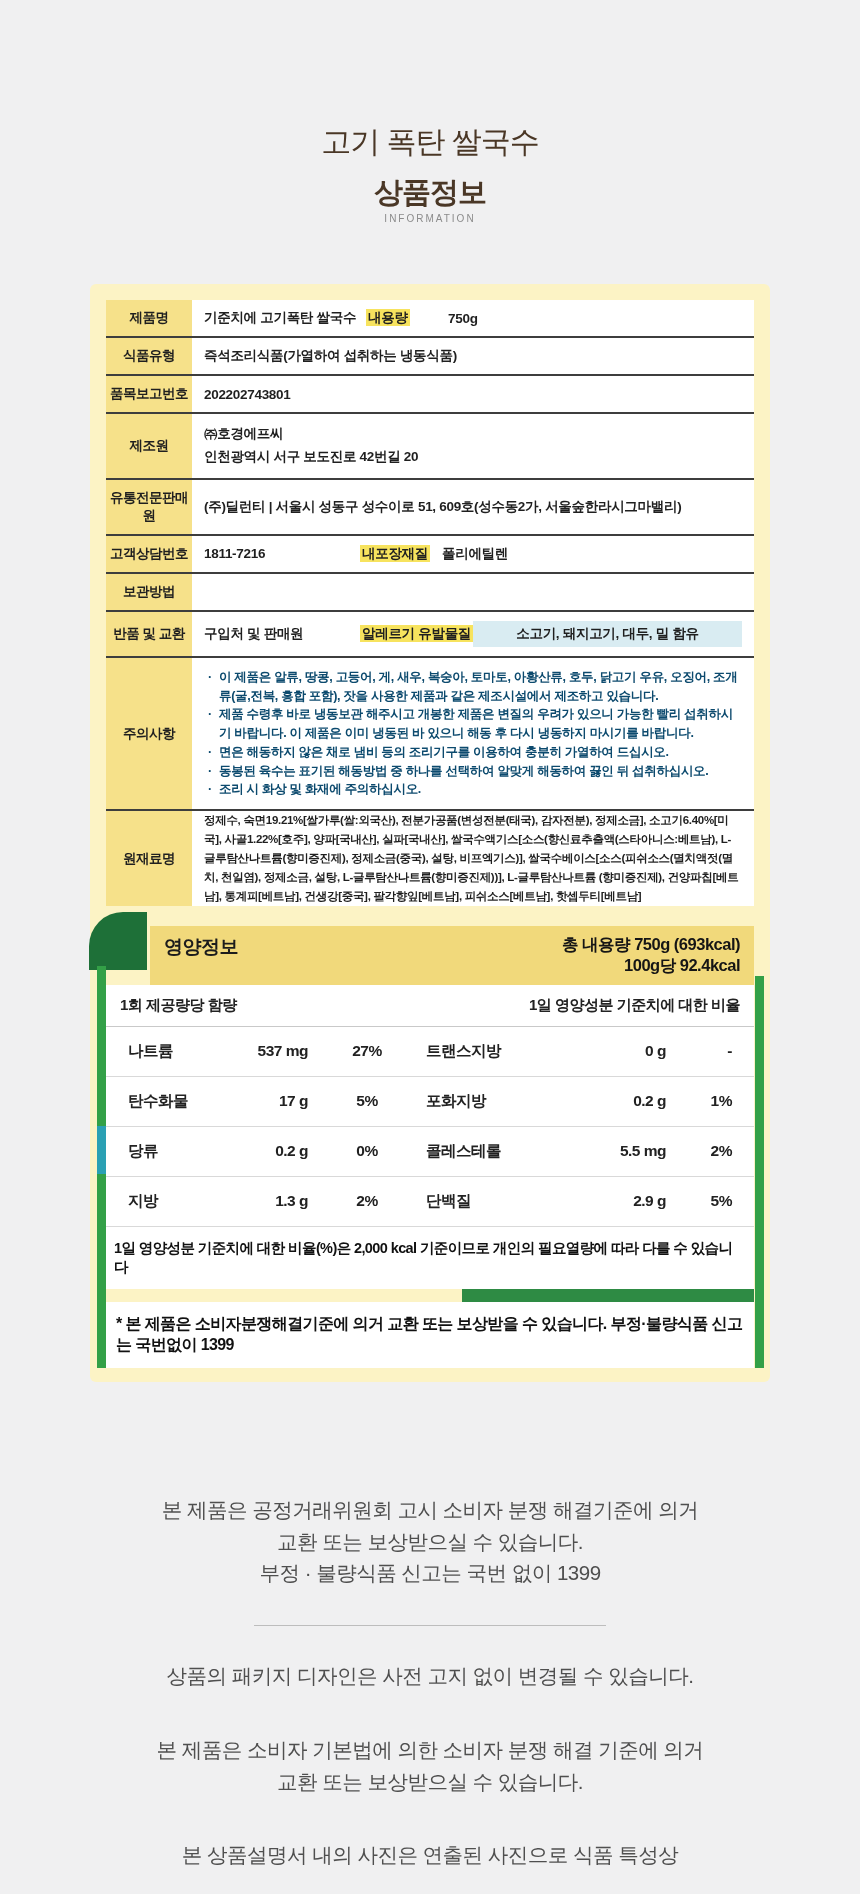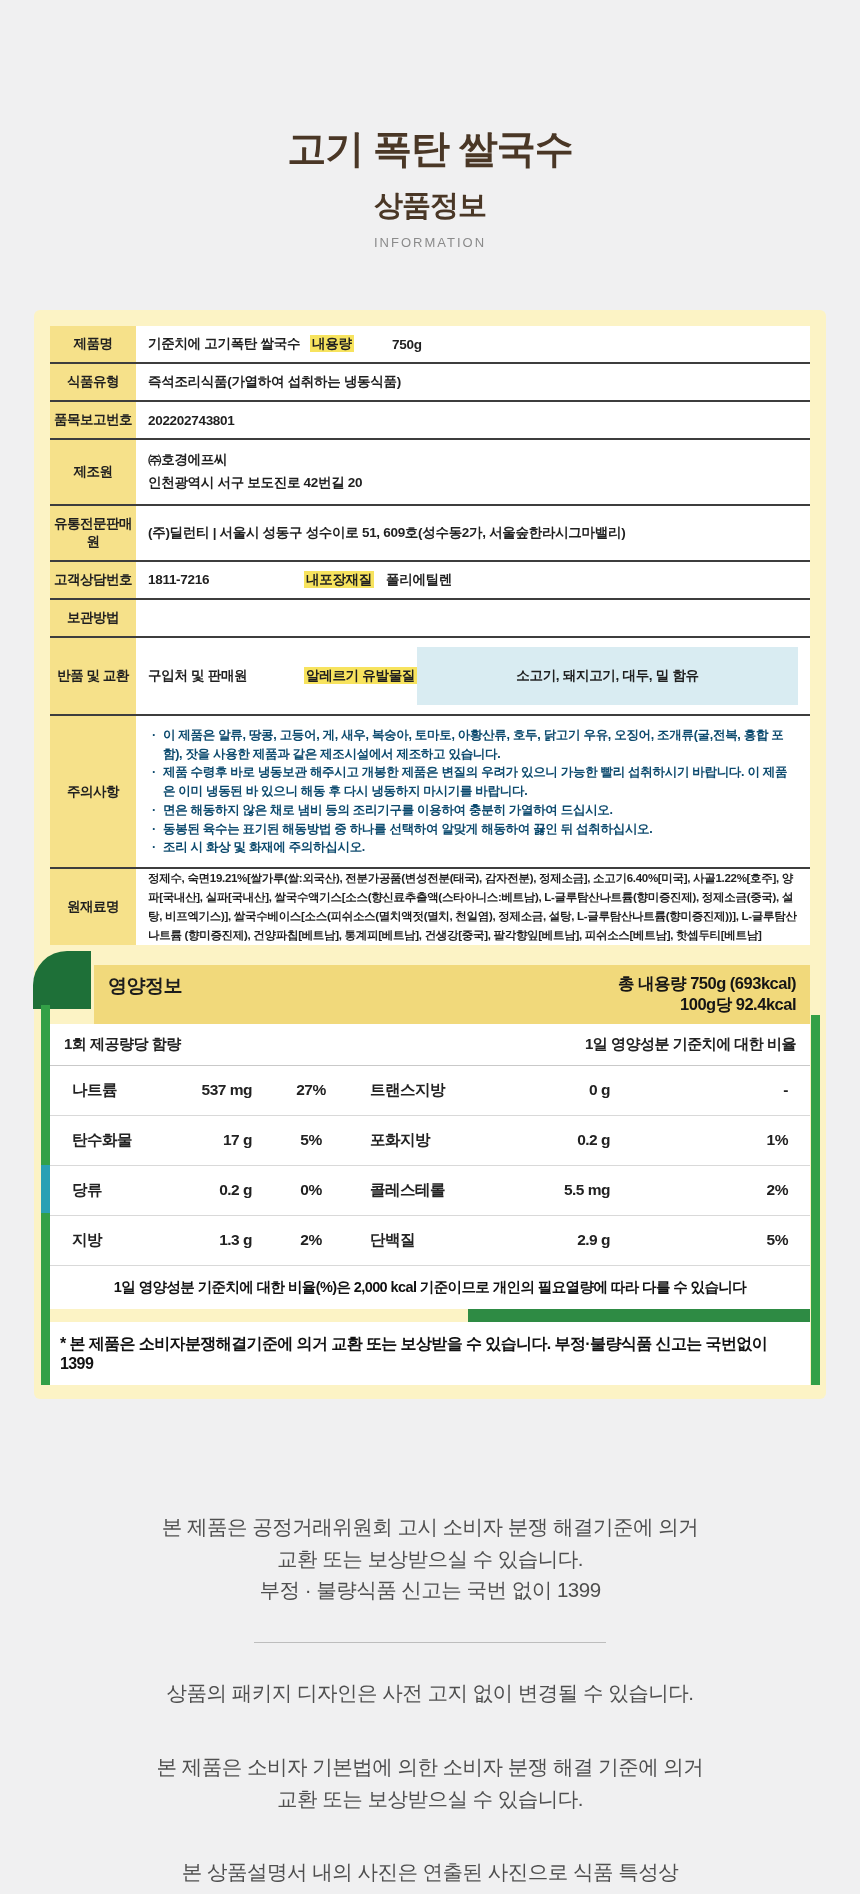--- a/index.html
+++ b/index.html
@@ -9,28 +9,28 @@
     width:860px; height:1894px;
     margin:0 auto;
     background:#f0f0f1;
     font-family:"Liberation Sans","DejaVu Sans",sans-serif;
     color:#222;
     overflow:hidden;
   }
 
   
   .header { padding-top:122px; text-align:center; color:#4a3726; }
-  .title   { font-size:39px; font-weight:700; letter-spacing:-1px; }
+  .title   { font-size:30px; font-weight:400; letter-spacing:-1px; }
   .subtitle{ font-size:29px; font-weight:800; margin-top:10px; letter-spacing:-1px; }
-  .subtitle-en { font-size:13px; font-weight:400; color:#8b8b8b; letter-spacing:2px; margin-top:9px; }
+  .subtitle-en { font-size:10px; font-weight:400; color:#8b8b8b; letter-spacing:2px; }
 
   
   .card {
     position:relative;
-    width:792px; margin:60px auto 0;
+    width:680px; margin:60px auto 0;
     background:#fcf3c5;
     border-radius:6px;
     padding:16px 16px 14px;
   }
 
   
   .info-table { background:#fff; }
   .irow { display:flex; border-bottom:2px solid #3d3d3d; }
   .irow:last-child { border-bottom:none; }
   .ilabel {
@@ -44,21 +44,21 @@
     font-size:13.5px; font-weight:600; color:#1f1f1f;
     display:flex; align-items:center; letter-spacing:-0.3px;
   }
   .icontent.block { display:block; }
   .val1 { flex:0 0 146px; white-space:nowrap; }
   .subwrap { flex:0 0 92px;padding-left:10px; }
   .sublabel { font-weight:800; background:#f7e35e; padding:1px 2px; white-space:nowrap; }
   .val2 { flex:1; }
   .chip {
     flex:1; background:#d9ecf2; text-align:center;
-    padding:20px 4px; font-weight:700; white-space:nowrap;
+    padding:4px 4px; font-weight:700; white-space:nowrap;
   }
   .two-line div { line-height:1.7; }
 
   .cautions { padding:10px 12px 10px 16px; }
   .citem {
     position:relative; padding-left:11px;
     font-size:12.5px; font-weight:600; line-height:1.5;
     letter-spacing:-0.3px; color:#0c4a6e;
   }
   .citem::before { content:"·"; position:absolute; left:0; top:0; font-weight:800; }
@@ -109,21 +109,21 @@
     padding:14px 22px; border-bottom:1px solid #d9d9d9;
     font-size:15.5px; letter-spacing:-0.5px; align-items:center;
   }
   .nrow:last-child { border-bottom:1px solid #c9c9c9; }
   .n-name { font-weight:800; }
   .n-amt  { text-align:right; font-weight:600; }
   .n-pct  { text-align:center; font-weight:800; }
   .n-pct.right { text-align:right; }
   .nutri-footnote {
     padding:12px 8px; font-size:14.5px; font-weight:700;
-    letter-spacing:-0.6px; text-align:center; color:#111;
+    letter-spacing:-0.6px; text-align:left; color:#111;
   }
 
   .bar-row { position:relative; z-index:2; display:flex; height:13px; }
   .bar-spacer { flex:0 0 55%; }
   .green-bar { flex:1; background:#2e8b44; }
 
   .report-note {
     position:relative; z-index:2;
     background:#fff; margin-top:0;
     padding:12px 10px; font-size:16px; font-weight:700;

